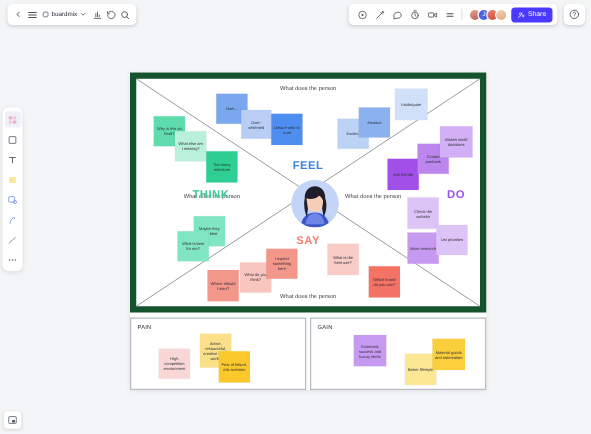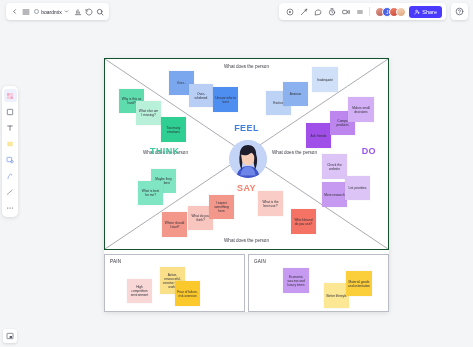--- a/index.html
+++ b/index.html
@@ -94,21 +94,21 @@
   
   .board {
     position: absolute; left: 104px; top: 58px;
     width: 285px; height: 254px;
     background: #ffffff;
     box-shadow: 0 1px 5px rgba(0,0,0,.10);
   }
   .quad-frame {
     position: absolute; left: 0; top: 0;
     width: 285px; height: 192px;
-    border: 1px solid #14532d;
+    border: 5px solid #14532d;
     background: #fff;
   }
   .diag { position: absolute; left: 0; top: 0; width: 100%; height: 100%; pointer-events: none; }
 
   .axis-label {
     position: absolute; font-size: 4.6px; color: #3c3c46;
     white-space: nowrap;
   }
   .big-label {
     position: absolute; font-size: 9px; font-weight: 700;

